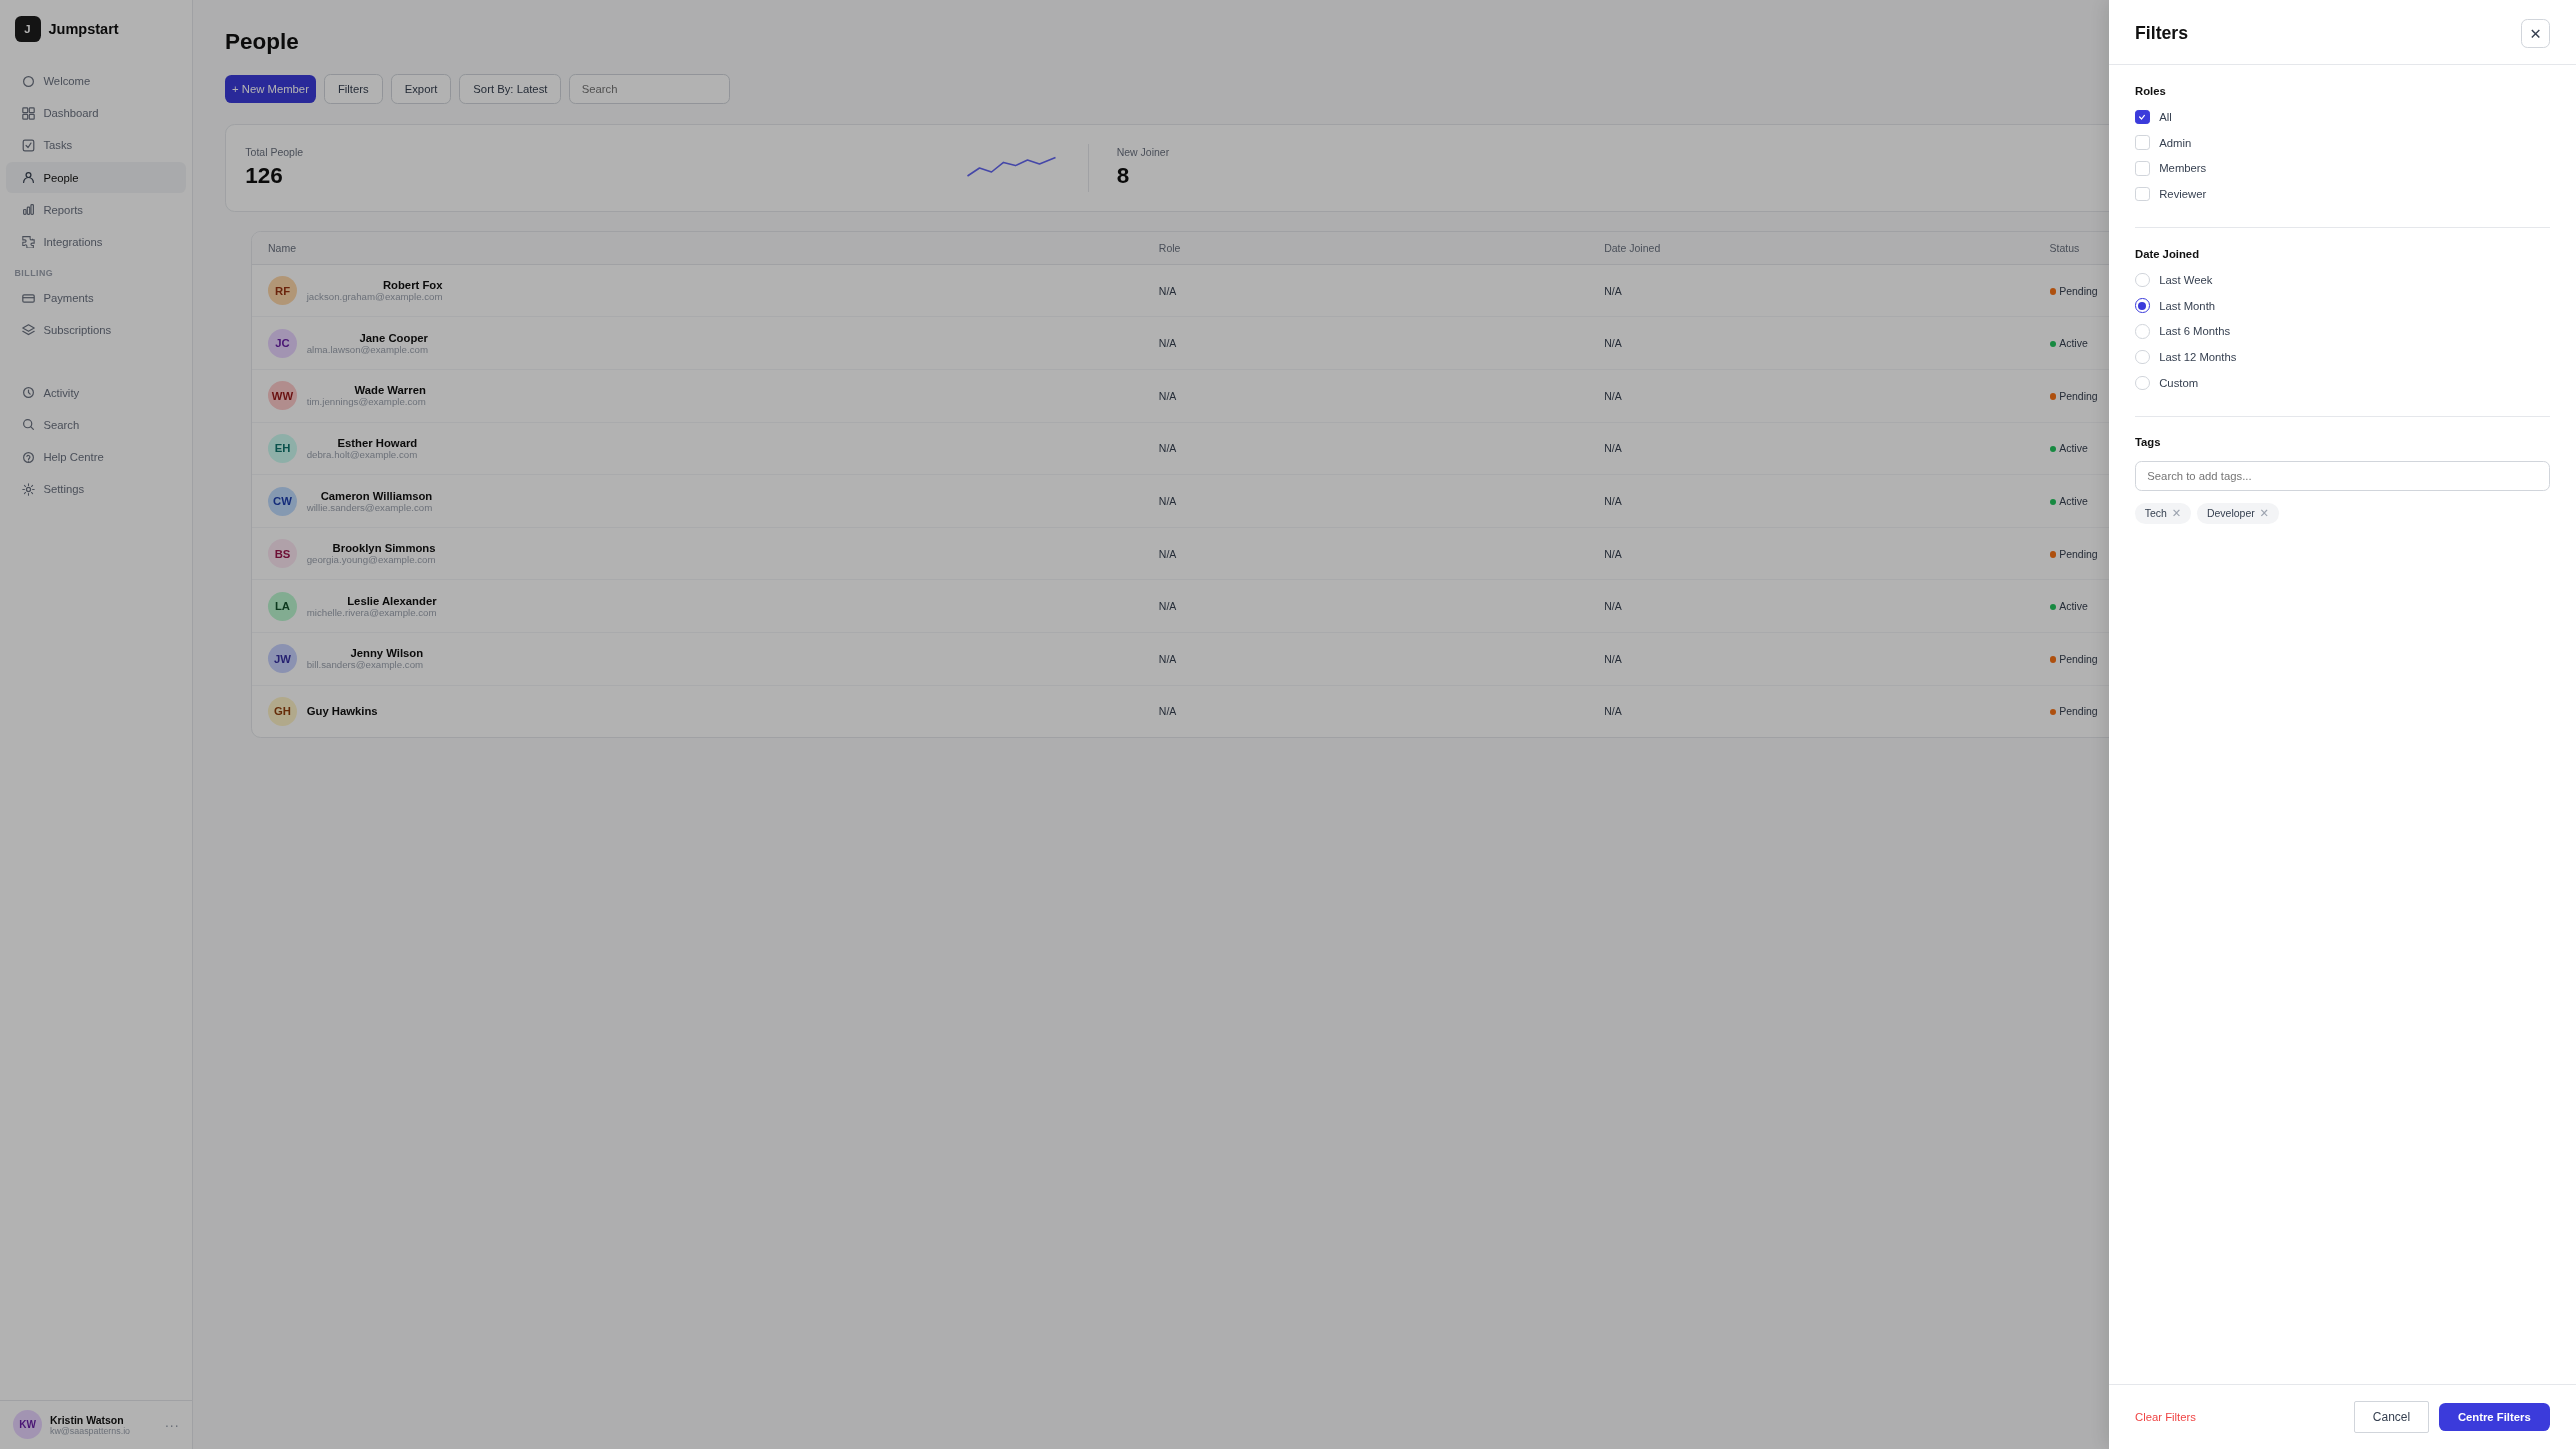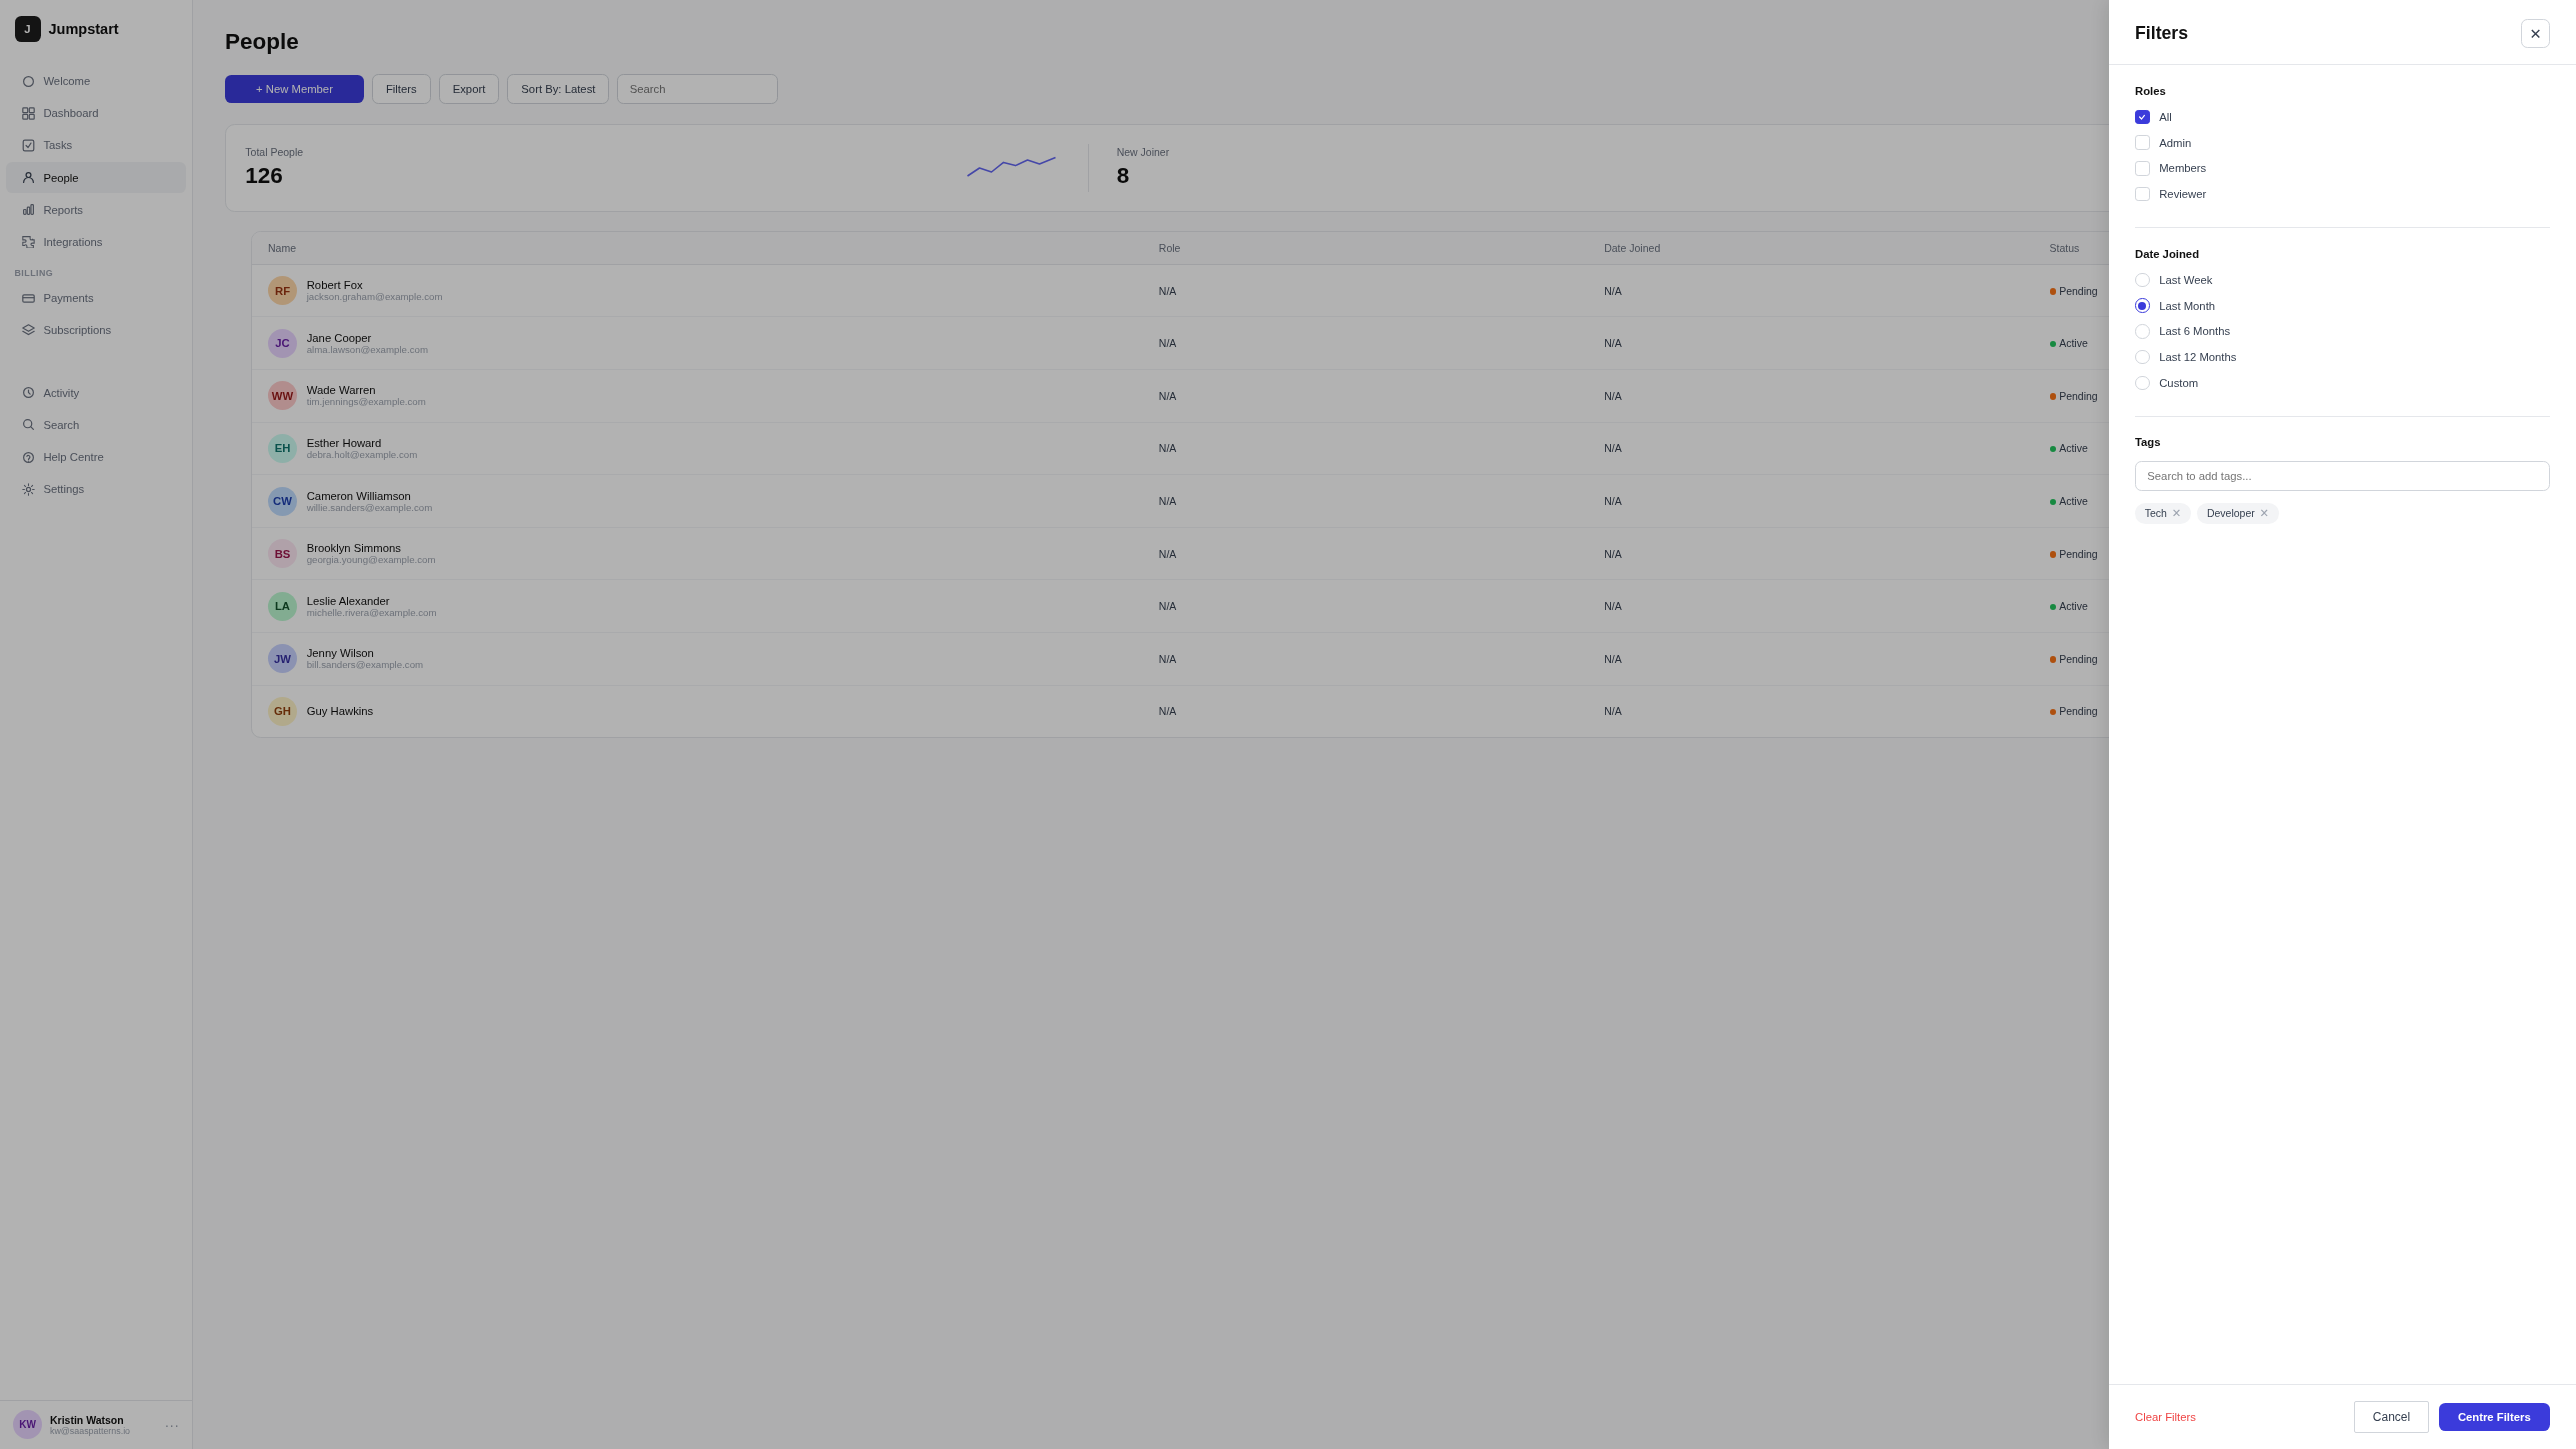--- a/index.html
+++ b/index.html
@@ -94,21 +94,21 @@
       display: flex;
       align-items: center;
       gap: 8px;
       margin-bottom: 19.3px;
     }
     .btn-primary {
       background: #3b3bdb;
       color: #fff;
       border: none;
       border-radius: 6.4px;
-      padding: 8px 31px;
+      padding: 8px 7px;
       font-size: 11.3px;
       font-weight: 500;
       cursor: pointer;
       display: flex;
       align-items: center;
       gap: 4.8px;
     }
     .btn-secondary {
       background: #fff;
       color: #374151;
@@ -188,21 +188,21 @@
       width: 29px; height: 29px;
       border-radius: 50%;
       background: #e5e7eb;
       flex-shrink: 0;
       overflow: hidden;
       display: flex; align-items: center; justify-content: center;
       font-size: 11.3px;
       font-weight: 600;
       color: #6b7280;
     }
-    .member-name { font-size: 11.3px; font-weight: 400; color: #111; }
+    .member-name { font-size: 11.3px; font-weight: 700; color: #111; text-align: right; }
     .member-email { font-size: 9.7px; color: #9ca3af; }
     .cell-text { font-size: 10.5px; color: #374151; }
     .dot { display: inline-block; width: 6.4px; height: 6.4px; border-radius: 50%; margin-right: 3.2px; }
     .dot-orange { background: #f97316; }
     .dot-green { background: #22c55e; }
     .chevron-right { color: #9ca3af; font-size: 13px; }
 
     
     .overlay {
       position: fixed;

